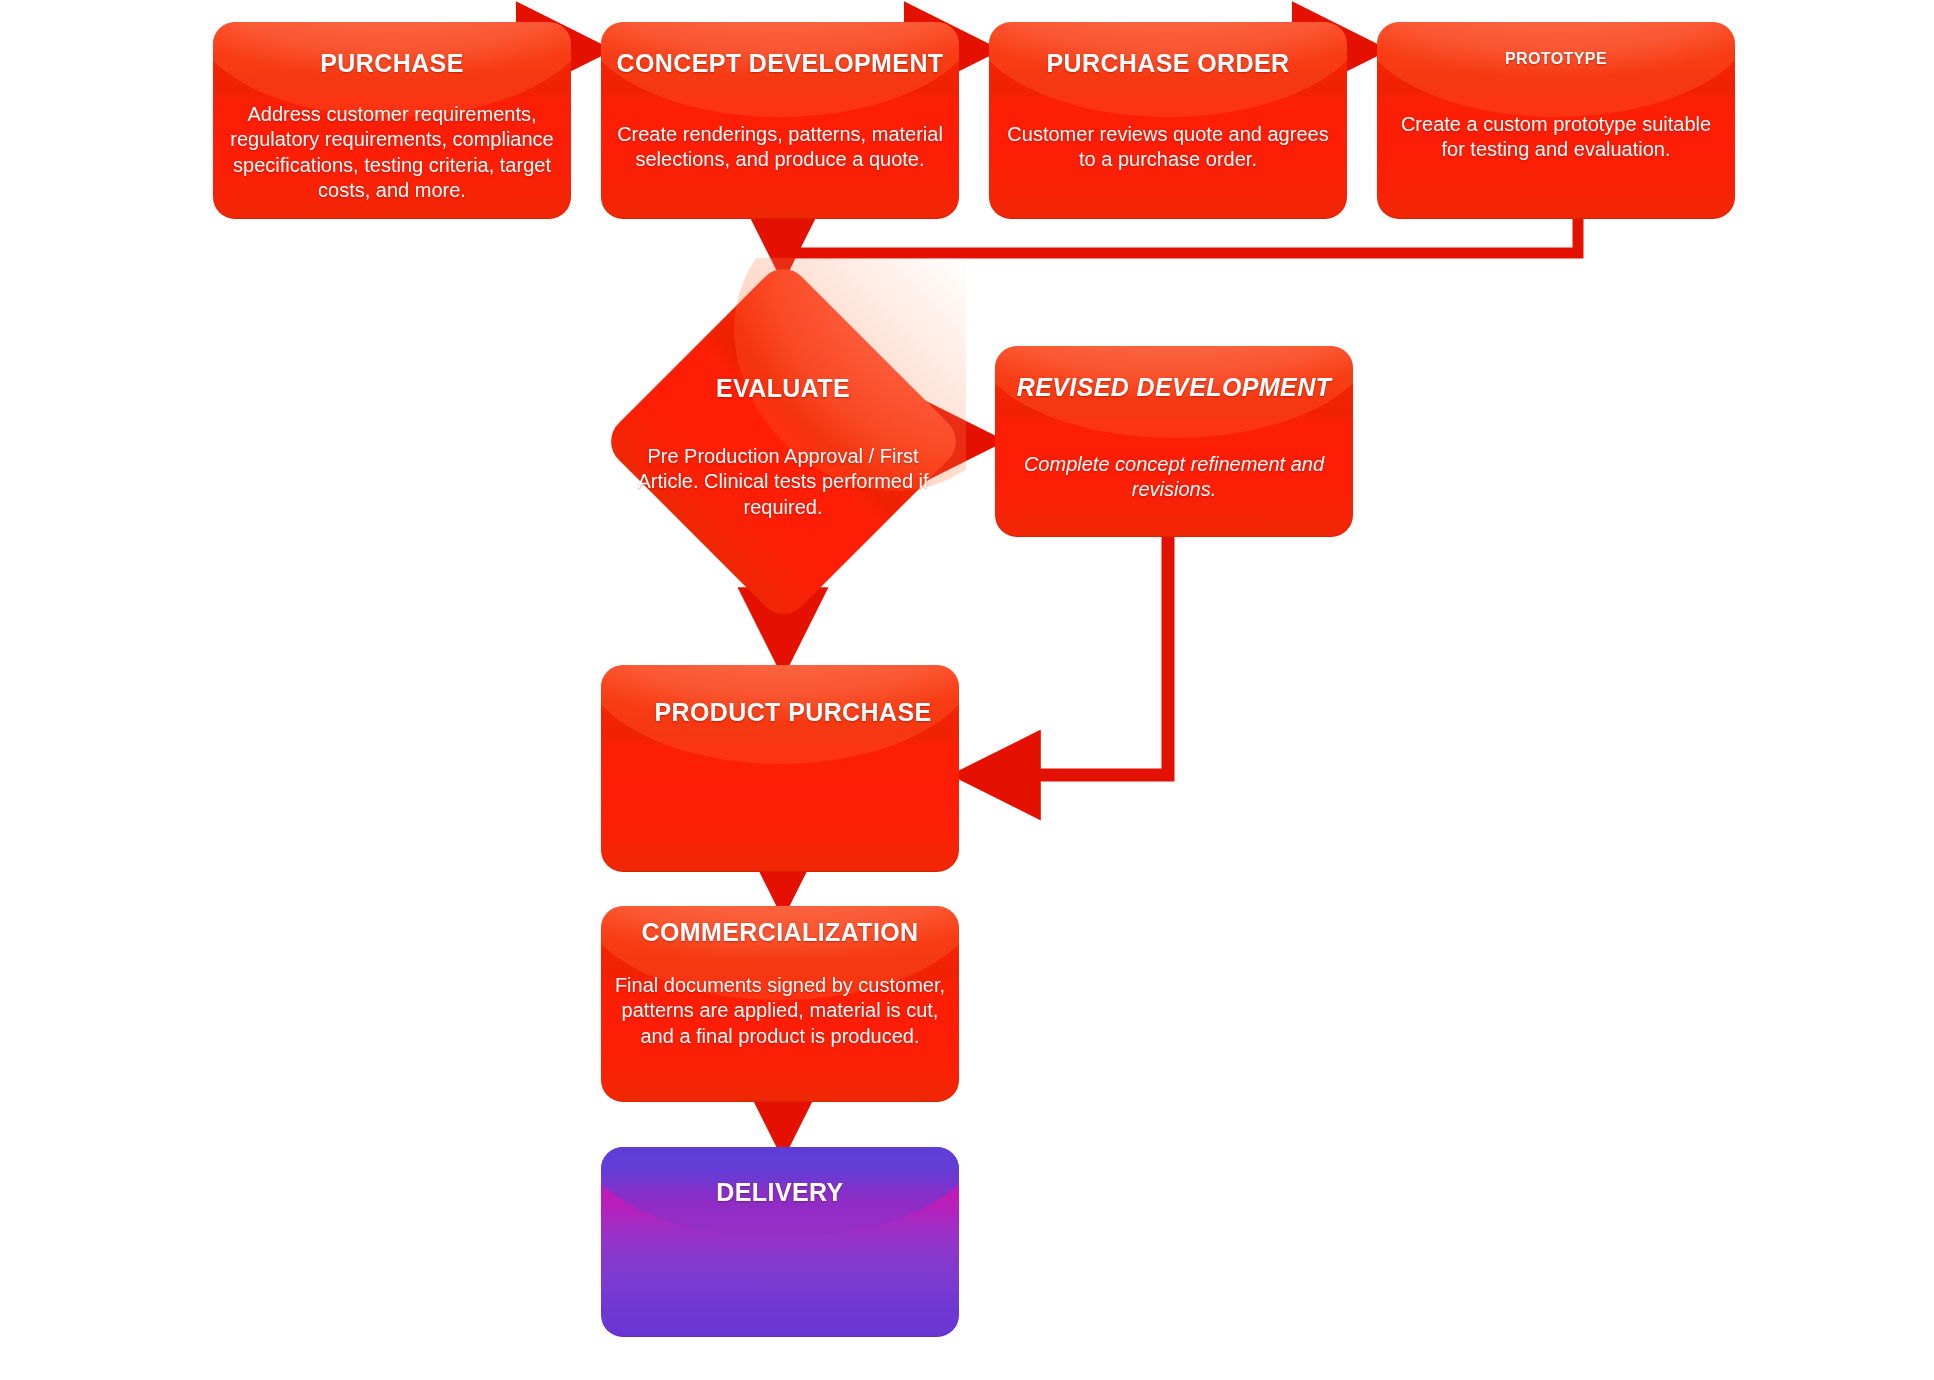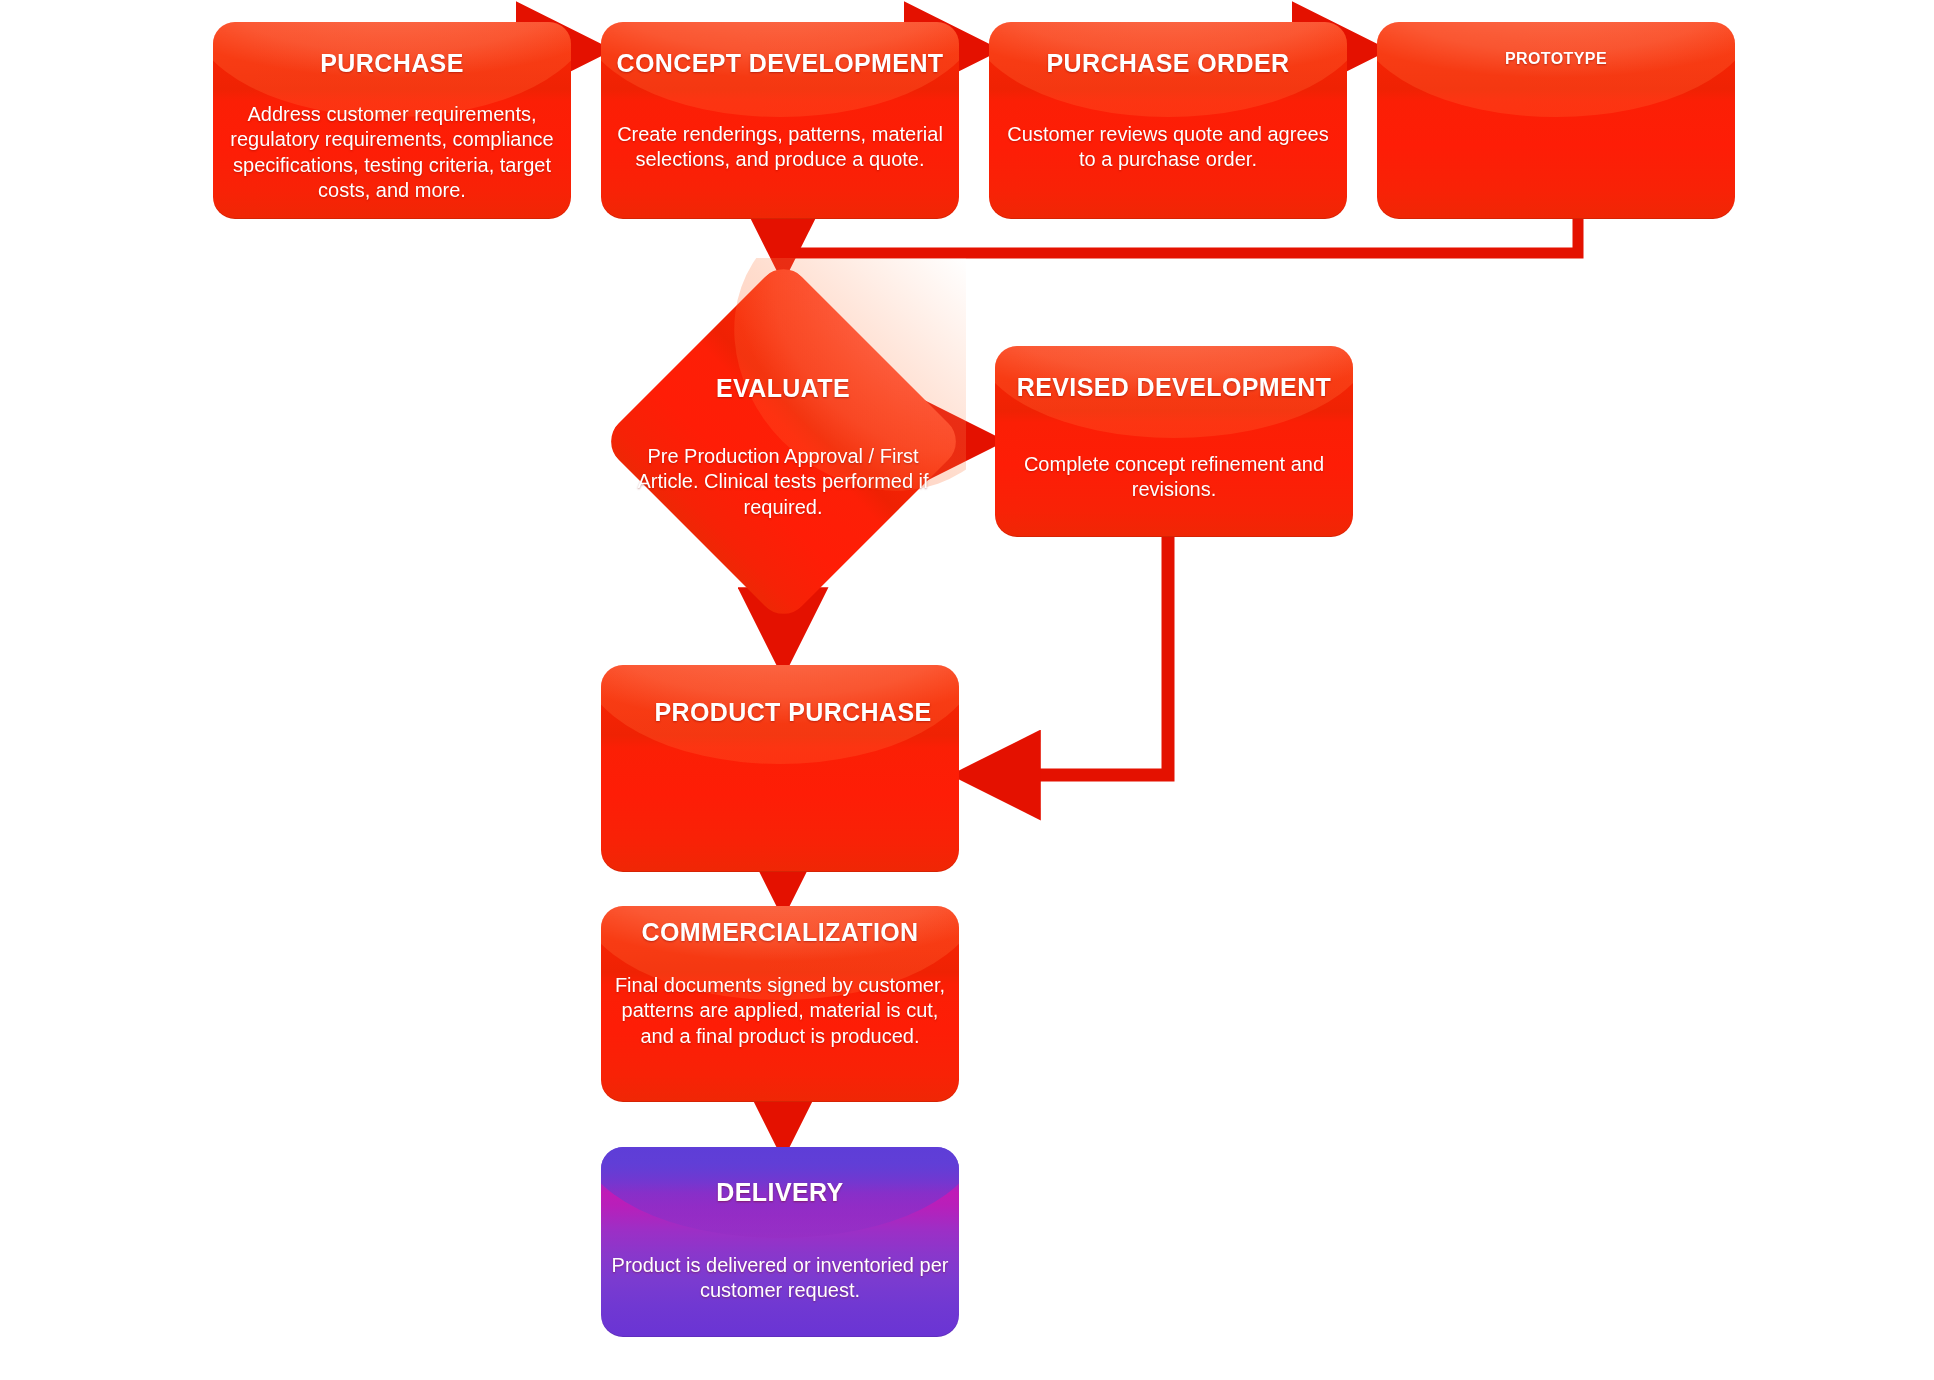--- a/index.html
+++ b/index.html
@@ -87,21 +87,21 @@
   }
   #n-eval .dia:before{
     content:"";position:absolute;left:-8%;top:-50%;width:116%;height:100%;
     border-radius:50%;
     background:linear-gradient(180deg, rgba(255,255,255,0.14) 0%, rgba(255,120,60,0.26) 62%, rgba(255,90,40,0.30) 100%);
   }
   #n-eval .dtext{position:absolute;left:0;top:0;width:100%;height:100%;display:flex;flex-direction:column;align-items:center;z-index:3;gap:19px;}
   #n-eval .title{font-size:25px;margin-top:117px;}
   #n-eval .body{font-size:20px;margin-top:22px;width:300px;}
 
-  #n-revdev{left:995px;top:346px;width:358px;height:191px;}
+  #n-revdev{left:995px;top:346px;width:358px;height:191px;font-style:italic;}
   #n-revdev .title{font-size:25px;margin-top:28px;}
   #n-revdev .body{font-size:20px;margin-top:50px;padding:0 12px;}
 
   #n-prodpur{left:601px;top:665px;width:358px;height:207px;padding-left:26px;}
   #n-prodpur .title{font-size:25px;margin-top:34px;}
   #n-prodpur .body{font-size:20px;margin-top:38px;padding:0 10px;}
 
   #n-comm{left:601px;top:906px;width:358px;height:196px;}
   #n-comm .title{font-size:25px;margin-top:13px;}
   #n-comm .body{font-size:20px;margin-top:26px;padding:0 10px;}
@@ -182,20 +182,21 @@
   <div class="node rbox" id="n-po">
     <div class="inner">
       <div class="title">PURCHASE ORDER</div>
       <div class="body">Customer reviews quote and agrees to a purchase order.</div>
     </div>
   </div>
 
   <div class="node rbox" id="n-proto">
     <div class="inner">
       <div class="title">PROTOTYPE</div>
+      <div class="body">Create a custom prototype suitable for testing and evaluation.</div>
     </div>
   </div>
 
   <div class="node" id="n-eval">
     <div class="dia"></div>
     <div class="dtext">
       <div class="title">EVALUATE</div>
       <div class="body">Pre Production Approval / First Article. Clinical tests performed if required.</div>
     </div>
   </div>
@@ -216,17 +217,16 @@
   <div class="node rbox" id="n-comm">
     <div class="inner">
       <div class="title">COMMERCIALIZATION</div>
       <div class="body">Final documents signed by customer, patterns are applied, material is cut, and a final product is produced.</div>
     </div>
   </div>
 
   <div class="node rbox purple" id="n-deliv">
     <div class="inner">
       <div class="title">DELIVERY</div>
-      <div class="body">Product is delivered or inventoried per customer request.</div>
     </div>
   </div>
 
 </div>
 
 </body></html>

